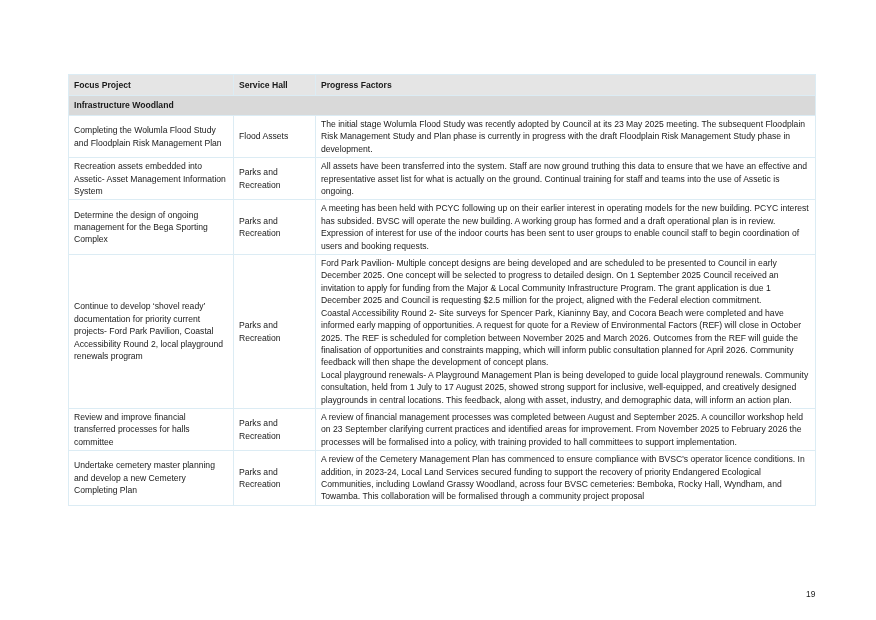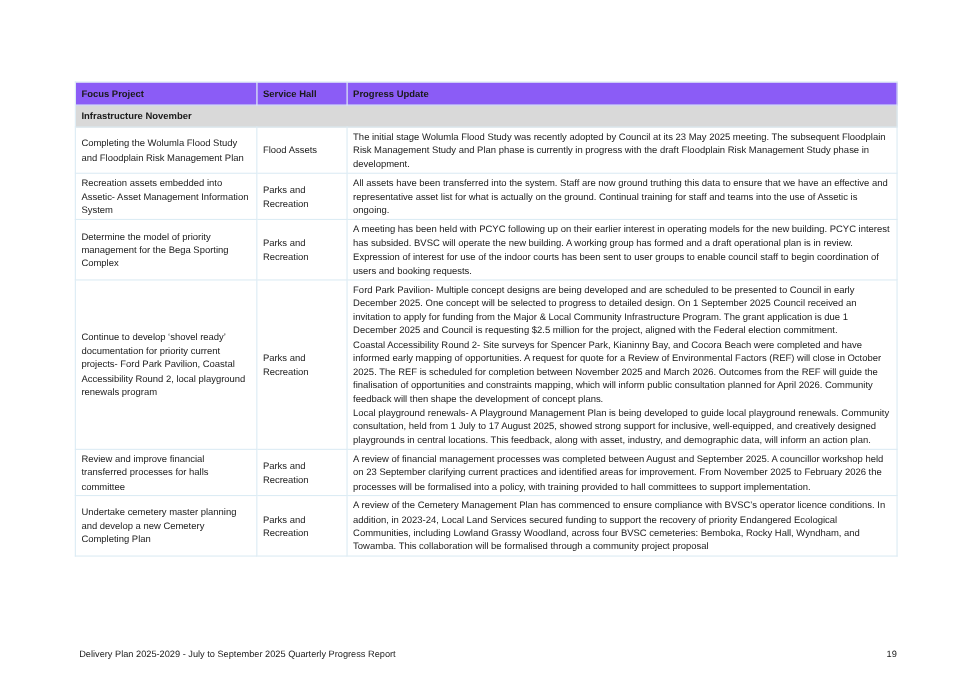--- a/index.html
+++ b/index.html
@@ -5,21 +5,21 @@
   html, body { margin: 0; padding: 0; background: #ffffff; }
   body { width: 876px; height: 620px; position: relative; overflow: hidden;
          font-family: "Liberation Sans", sans-serif; color: #1a1a1a; }
   .page { position: absolute; left: 0; top: 0; width: 876px; height: 620px; background: #fff; }
   table.report { position: absolute; left: 68px; top: 74px; width: 747px;
                  border-collapse: collapse; table-layout: fixed; font-size: 8.6px; line-height: 12.4px; }
   table.report col.c1 { width: 165px; }
   table.report col.c2 { width: 82px; }
   table.report col.c3 { width: 500px; }
   table.report th, table.report td { border: 1px solid #dcecf4; padding: 0 5px; vertical-align: middle; text-align: left; }
-  table.report thead th { background: #8b5cf6; font-weight: bold; height: 20px; color: #1a1a1a; }
+  table.report thead th { background: #e5e5e5; font-weight: bold; height: 20px; color: #1a1a1a; }
   table.report tr.section td { background: #d9d9d9; font-weight: bold; height: 19px; }
   table.report td.update { padding-top: 2px; padding-bottom: 2px; vertical-align: top; }
   table.report tr.row td { padding-top: 2px; padding-bottom: 2px; }
   .para { display: block; }
   .footer-left { position: absolute; left: 72px; top: 589px; font-size: 8.4px; color: #1a1a1a; }
   .footer-right { position: absolute; left: 806px; top: 589px; font-size: 8.4px; color: #1a1a1a; }
 </style>
 </head>
 <body>
 
@@ -27,46 +27,46 @@
   <table class="report">
     <colgroup>
         <col class="c1">
         <col class="c2">
         <col class="c3">
       </colgroup>
     <thead>
       <tr>
         <th>Focus Project</th>
         <th>Service Hall</th>
-        <th>Progress Update</th>
+        <th>Progress Factors</th>
       </tr>
     </thead>
     <tbody>
       <tr class="section">
-        <td colspan="3">Infrastructure November</td>
+        <td colspan="3">Infrastructure Woodland</td>
       </tr>
 
       <tr class="row">
         <td>Completing the Wolumla Flood Study and Floodplain Risk Management Plan</td>
         <td>Flood Assets</td>
         <td class="update">
           <span class="para">The initial stage Wolumla Flood Study was recently adopted by Council at its 23 May 2025 meeting. The subsequent Floodplain Risk Management Study and Plan phase is currently in progress with the draft Floodplain Risk Management Study phase in development.</span>
         </td>
       </tr>
 
       <tr class="row">
         <td>Recreation assets embedded into Assetic- Asset Management Information System</td>
         <td>Parks and Recreation</td>
         <td class="update">
           <span class="para">All assets have been transferred into the system. Staff are now ground truthing this data to ensure that we have an effective and representative asset list for what is actually on the ground. Continual training for staff and teams into the use of Assetic is ongoing.</span>
         </td>
       </tr>
 
       <tr class="row">
-        <td>Determine the model of priority management for the Bega Sporting Complex</td>
+        <td>Determine the design of ongoing management for the Bega Sporting Complex</td>
         <td>Parks and Recreation</td>
         <td class="update">
           <span class="para">A meeting has been held with PCYC following up on their earlier interest in operating models for the new building. PCYC interest has subsided. BVSC will operate the new building. A working group has formed and a draft operational plan is in review. Expression of interest for use of the indoor courts has been sent to user groups to enable council staff to begin coordination of users and booking requests.</span>
         </td>
       </tr>
 
       <tr class="row">
         <td>Continue to develop ‘shovel ready’ documentation for priority current projects- Ford Park Pavilion, Coastal Accessibility Round 2, local playground renewals program</td>
         <td>Parks and Recreation</td>
         <td class="update">
@@ -87,15 +87,14 @@
       <tr class="row">
         <td>Undertake cemetery master planning and develop a new Cemetery Completing Plan</td>
         <td>Parks and Recreation</td>
         <td class="update">
           <span class="para">A review of the Cemetery Management Plan has commenced to ensure compliance with BVSC’s operator licence conditions. In addition, in 2023-24, Local Land Services secured funding to support the recovery of priority Endangered Ecological Communities, including Lowland Grassy Woodland, across four BVSC cemeteries: Bemboka, Rocky Hall, Wyndham, and Towamba. This collaboration will be formalised through a community project proposal</span>
         </td>
       </tr>
     </tbody>
   </table>
 
-  <div class="footer-left">Delivery Plan 2025-2029 - July to September 2025 Quarterly Progress Report</div>
   <div class="footer-right">19</div>
 </div>
 
 </body></html>

